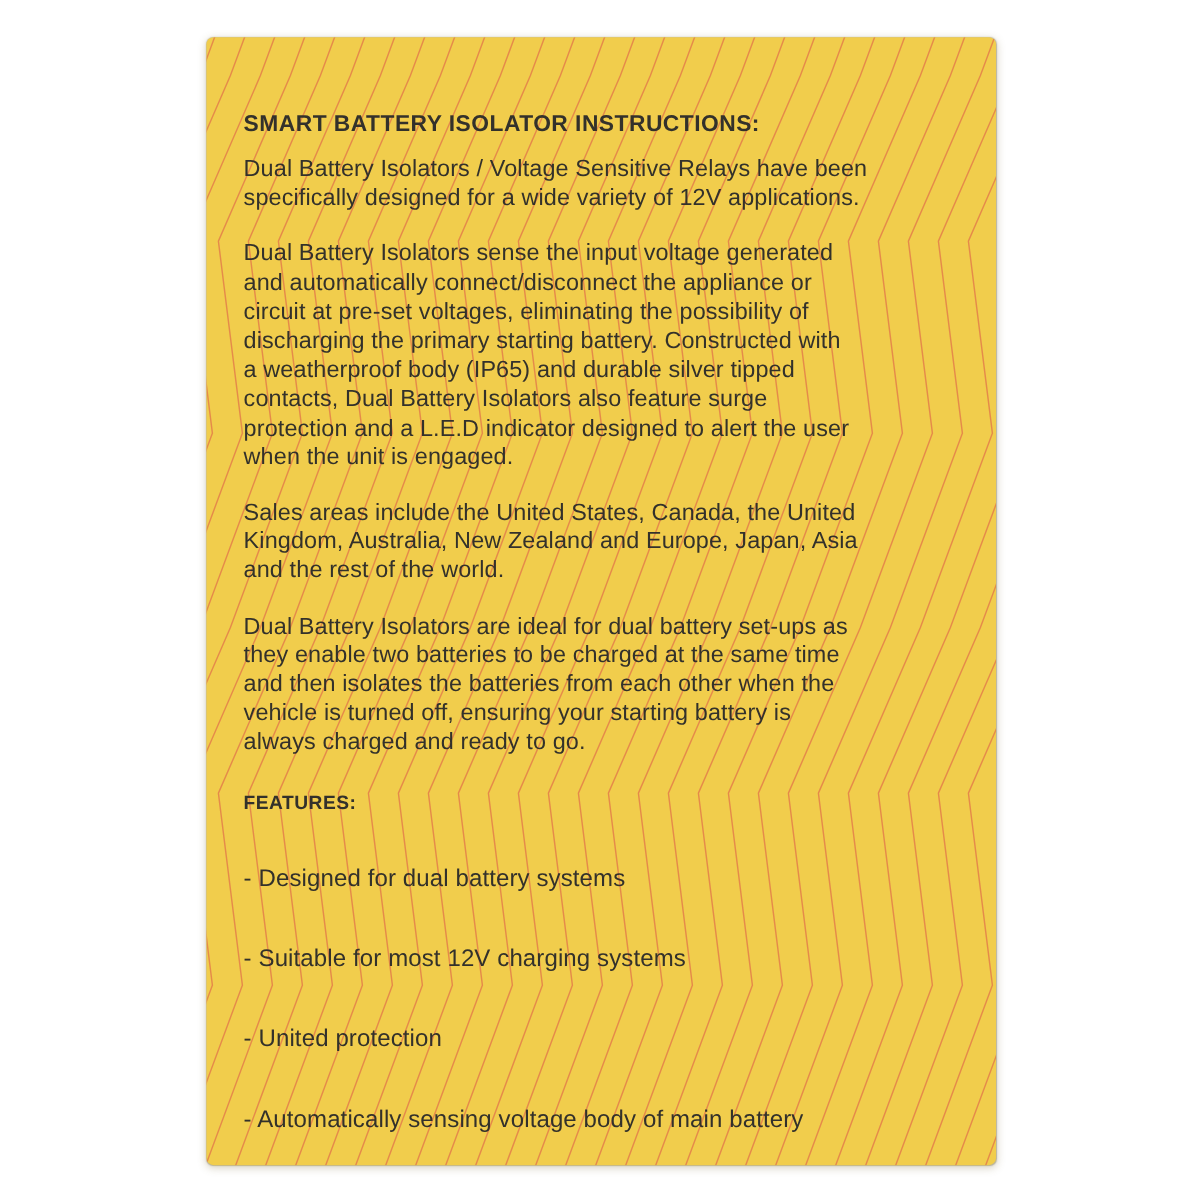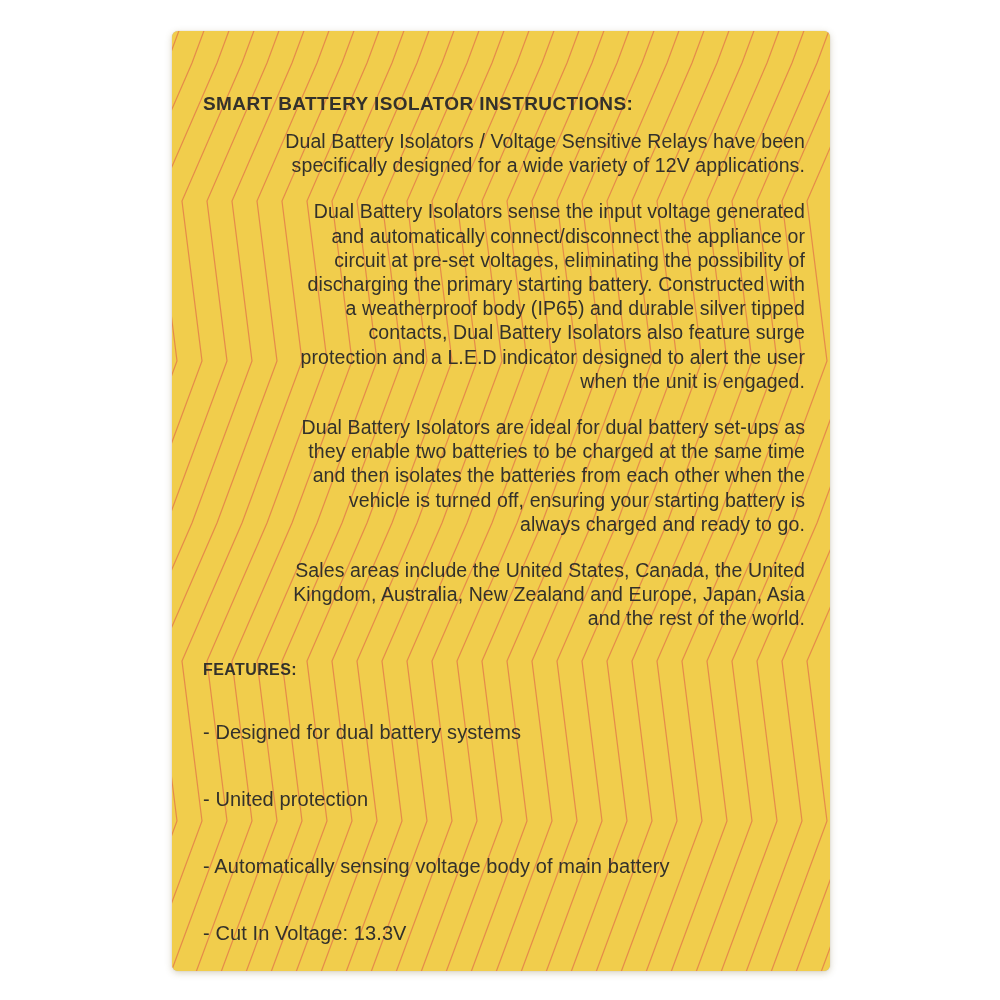--- a/index.html
+++ b/index.html
@@ -44,21 +44,20 @@
     letter-spacing: 0.4px;
     margin: 0 0 14px 0;
     white-space: nowrap;
   }
   .para {
     font-size: 19.5px;
     line-height: 24.2px;
     letter-spacing: 0.1px;
     white-space: pre-line;
     margin: 0 0 22px 0;
-    text-align: right;
   }
   .features-heading {
     font-size: 16px;
     font-weight: 700;
     letter-spacing: 0.4px;
     margin: 30px 0 16px 0;
     white-space: nowrap;
   }
   .feature-item {
     font-size: 20px;
@@ -120,31 +119,32 @@
       <div class="para">Dual Battery Isolators / Voltage Sensitive Relays have been
 specifically designed for a wide variety of 12V applications.</div>
       <div class="para">Dual Battery Isolators sense the input voltage generated
 and automatically connect/disconnect the appliance or
 circuit at pre-set voltages, eliminating the possibility of
 discharging the primary starting battery. Constructed with
 a weatherproof body (IP65) and durable silver tipped
 contacts, Dual Battery Isolators also feature surge
 protection and a L.E.D indicator designed to alert the user
 when the unit is engaged.</div>
+      <div class="para">Sales areas include the United States, Canada, the United
+Kingdom, Australia, New Zealand and Europe, Japan, Asia
+and the rest of the world.</div>
       <div class="para">Dual Battery Isolators are ideal for dual battery set-ups as
 they enable two batteries to be charged at the same time
 and then isolates the batteries from each other when the
 vehicle is turned off, ensuring your starting battery is
 always charged and ready to go.</div>
-      <div class="para">Sales areas include the United States, Canada, the United
-Kingdom, Australia, New Zealand and Europe, Japan, Asia
-and the rest of the world.</div>
       <div class="features-heading">FEATURES:</div>
       <div>
         <div class="feature-item">- Designed for dual battery systems</div>
+        <div class="feature-item">- Suitable for most 12V charging systems</div>
         <div class="feature-item">- United protection</div>
         <div class="feature-item">- Automatically sensing voltage body of main battery</div>
         <div class="feature-item">- Cut In Voltage: 13.3V</div>
         <div class="feature-item">- Cut Out Kingdom: 12.8V</div>
       </div>
     </div>
   </div>
 </div>
 
 </body></html>

